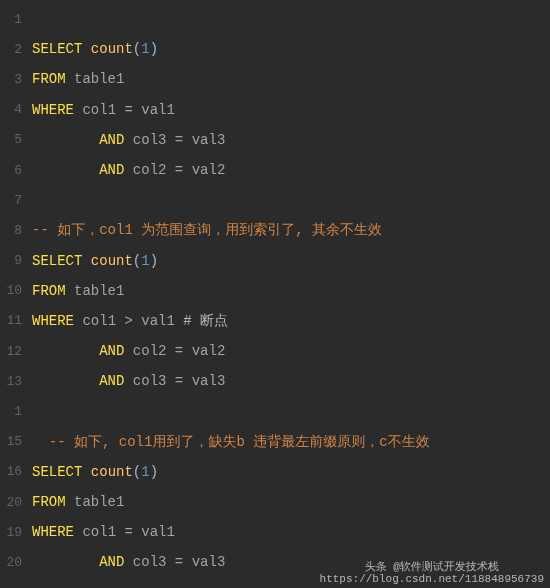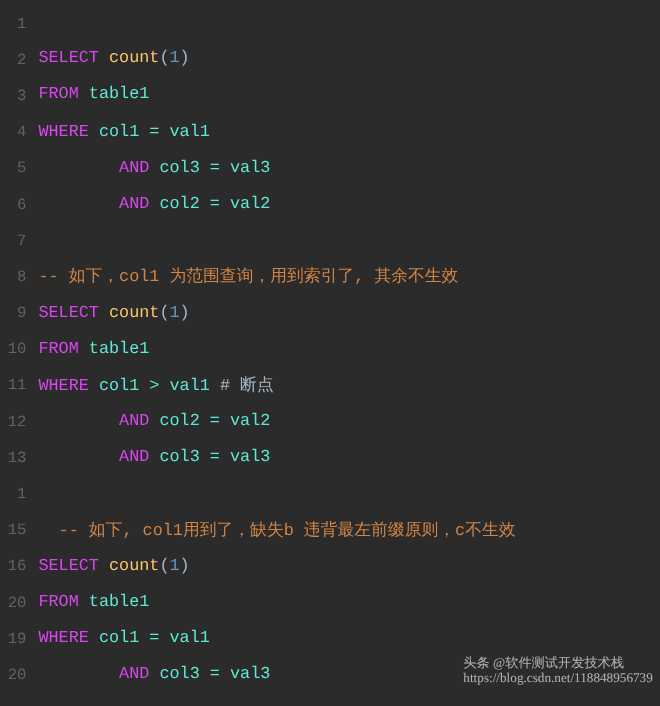--- a/index.html
+++ b/index.html
@@ -19,34 +19,34 @@
     width: 32px;
     text-align: right;
     color: #606366;
     padding-right: 10px;
     flex-shrink: 0;
     user-select: none;
     font-size: 13px;
   }
   .code { flex: 1; }
   .t-comment { color: #d28445; }
-  .t-keyword { color: #d946ef; }
+  .t-keyword { color: #fde047; }
   .t-func    { color: #ffc66d; }
   .t-num     { color: #6897bb; }
-  .t-ident, .t-op, .t-plain { color: #5eead4; }
+  .t-ident, .t-op, .t-plain { color: #a3a3a3; }
   .t-paren { color: #a9b7c6; }
   .t-hash { color: #a9b7c6; }
   .watermark {
     position: absolute;
     right: 6px;
-    bottom: 16px;
+    bottom: 2px;
     font-size: 11px;
-    font-family: Liberation Serif, serif;
+    font-family: Liberation Mono, monospace;
     color: rgba(230,230,230,0.72);
-    text-align: left;
+    text-align: center;
     line-height: 1.15;
   }
   .watermark .l2 { color: rgba(230,230,230,0.72); }
 </style>
 </head>
 <body>
 
 <div class="editor" id="editor">
     <div class="line"><div class="gutter">1</div></div>
     <div class="line"><div class="gutter">2</div><div class="code"><span class="t-keyword">SELECT</span><span> </span><span class="t-func">count</span><span class="t-paren">(</span><span class="t-num">1</span><span class="t-paren">)</span></div></div>

